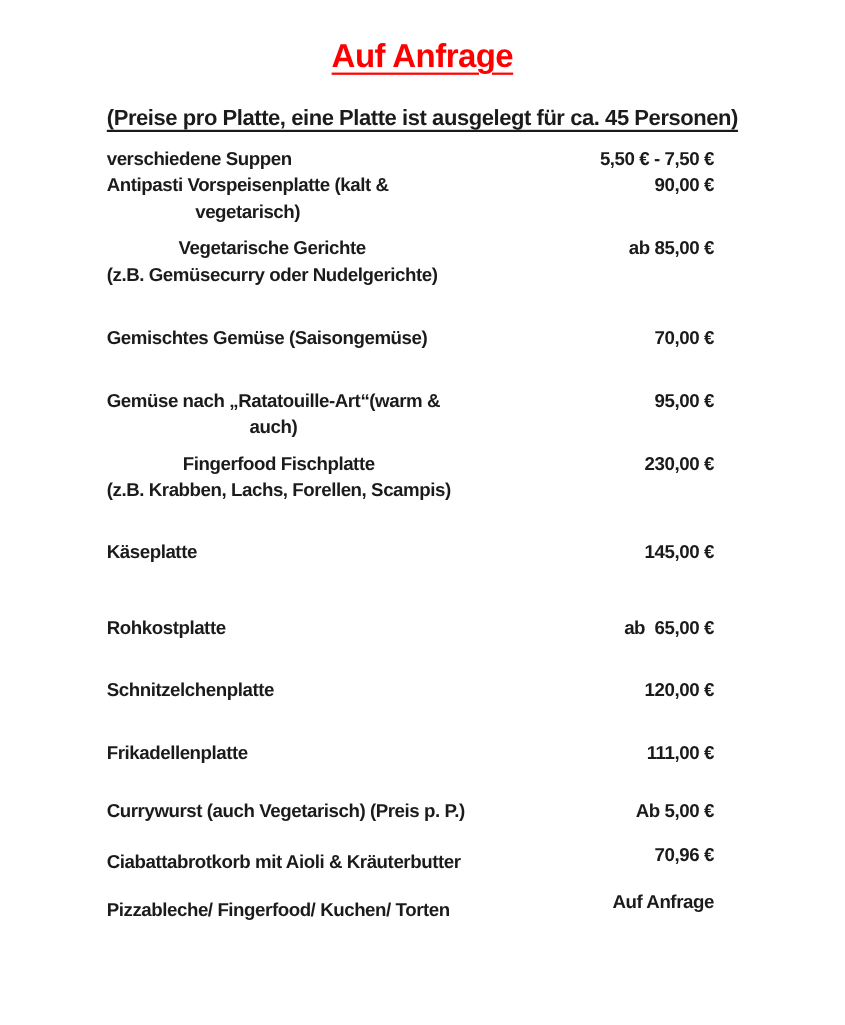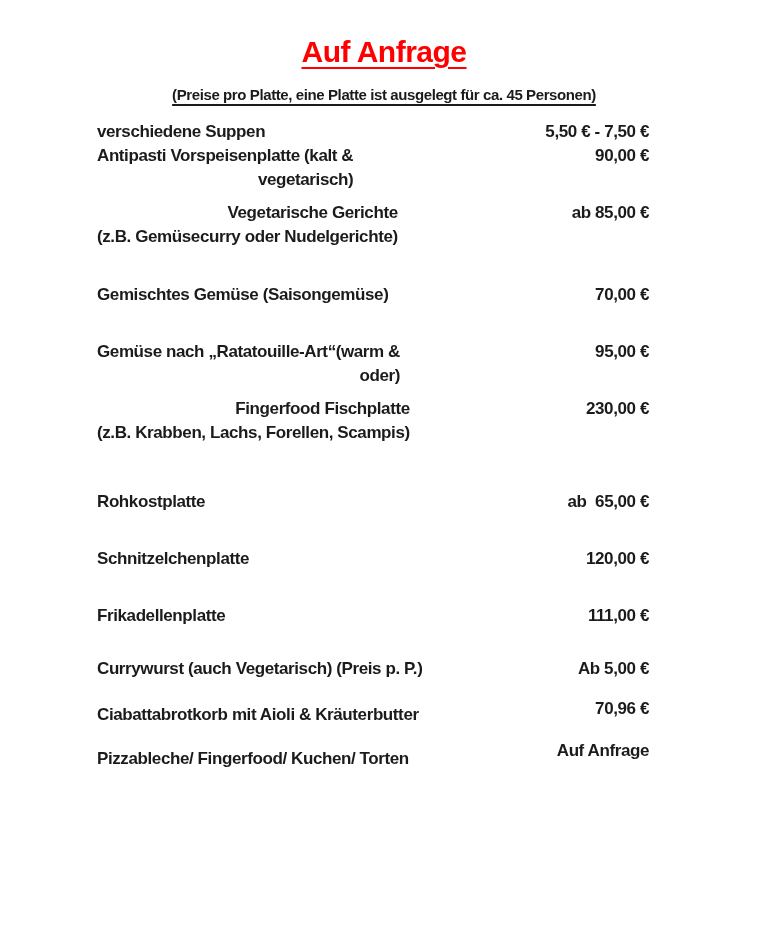--- a/index.html
+++ b/index.html
@@ -19,43 +19,43 @@
     font-size: 30px;
     line-height: 37px;
     font-weight: bold;
     letter-spacing: -0.5px;
     color: #ff0000;
     text-decoration: underline;
     text-decoration-thickness: 2px;
     text-underline-offset: 5px;
   }
   .subtitle {
-    margin-top: 13px;
+    margin-top: 26px;
     text-align: center;
-    font-size: 15px;
+    font-size: 20px;
     line-height: 24px;
     font-weight: bold;
     letter-spacing: -0.4px;
     text-decoration: underline;
     text-decoration-thickness: 2px;
     text-underline-offset: 4px;
   }
   .menu { width: 100%; }
   .row {
     display: flex;
     justify-content: space-between;
     align-items: flex-start;
     padding-left: 97px;
     padding-right: 119px;
     font-size: 17px;
     line-height: 24px;
     font-weight: 600;
     letter-spacing: -0.4px;
   }
-  .name-col { text-align: right; }
+  .name-col { text-align: center; }
   .name, .note { white-space: nowrap; }
   .price {
     white-space: pre;
     text-align: right;
     flex-shrink: 0;
   }
   .price-raised-6 .price { position: relative; top: -6px; }
   .price-raised-8 .price { position: relative; top: -8px; }
 </style>
 </head>
@@ -96,33 +96,40 @@
       <div class="name-col">
         <div class="name">Gemischtes Gemüse (Saisongemüse)</div>
         <div class="note"></div>
       </div>
       <div class="price">70,00 €</div>
     </div>
 
     <div class="row" style="margin-top:33px">
       <div class="name-col">
         <div class="name">Gemüse nach „Ratatouille-Art“(warm &amp;</div>
-        <div class="note">oder)</div>
+        <div class="note">auch)</div>
       </div>
       <div class="price">95,00 €</div>
     </div>
 
     <div class="row" style="margin-top:9px">
       <div class="name-col">
         <div class="name">Fingerfood Fischplatte</div>
         <div class="note">(z.B. Krabben, Lachs, Forellen, Scampis)</div>
       </div>
       <div class="price">230,00 €</div>
     </div>
 
+    <div class="row" style="margin-top:32px">
+      <div class="name-col">
+        <div class="name">Käseplatte</div>
+        <div class="note"></div>
+      </div>
+      <div class="price">145,00 €</div>
+    </div>
 
     <div class="row" style="margin-top:45px">
       <div class="name-col">
         <div class="name">Rohkostplatte</div>
         <div class="note"></div>
       </div>
       <div class="price">ab  65,00 €</div>
     </div>
 
     <div class="row" style="margin-top:33px">

